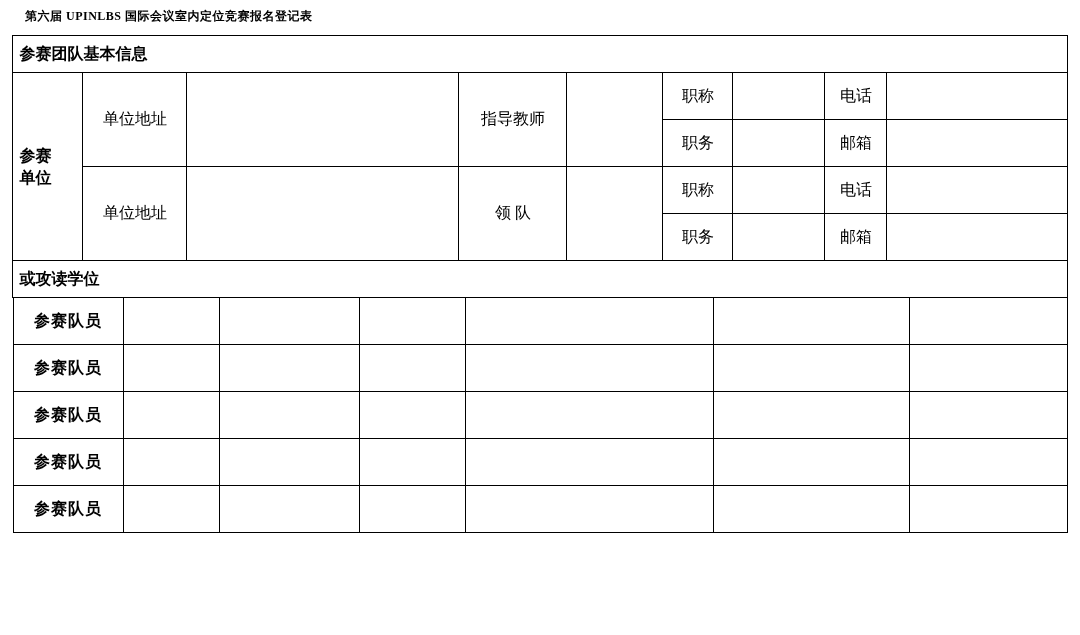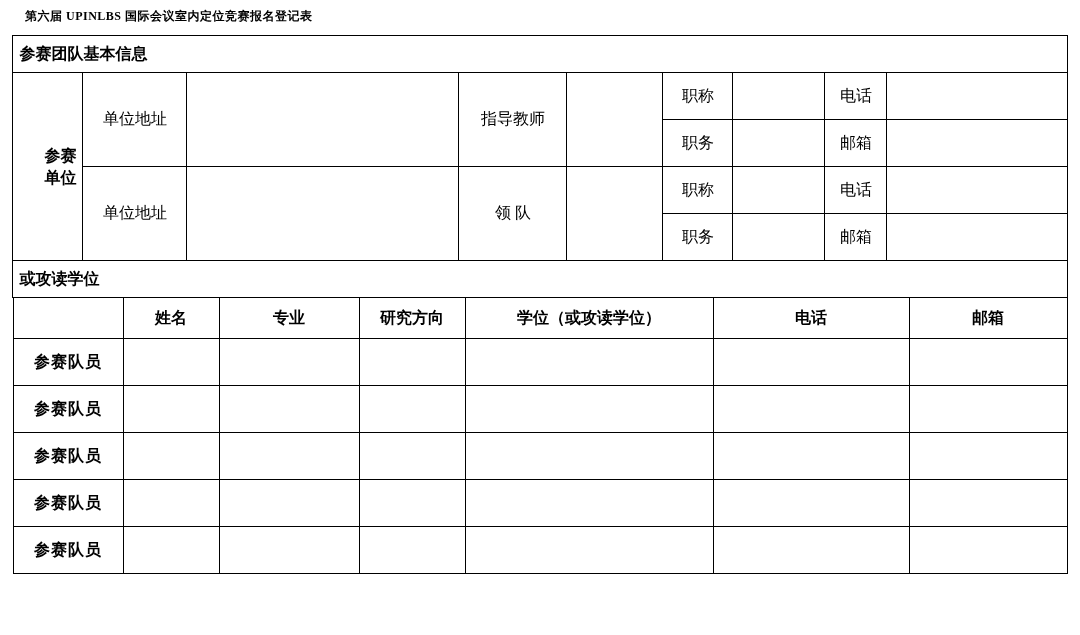--- a/index.html
+++ b/index.html
@@ -45,21 +45,21 @@
   .band {
     text-align: left;
     font-weight: bold;
     font-size: 17px;
     height: 36px !important;
   }
   .lbl-c {
     text-align: center;
   }
   .vert-label {
-    text-align: right;
+    text-align: left;
     font-weight: bold;
     font-size: 16px;
     line-height: 1.35;
   }
   .hdr {
     text-align: center;
     font-weight: bold;
     font-size: 16px;
     height: 40px !important;
   }
@@ -154,29 +154,20 @@
     <colgroup>
       <col style="width:110px">
       <col style="width:96px">
       <col style="width:140px">
       <col style="width:106px">
       <col style="width:248px">
       <col style="width:196px">
       <col style="width:158px">
     </colgroup>
     <tbody>
-      <tr>
-        <td class="hdr blank"></td>
-        <td class="hdr">姓名</td>
-        <td class="hdr">专业</td>
-        <td class="hdr">研究方向</td>
-        <td class="hdr">学位（或攻读学位）</td>
-        <td class="hdr">电话</td>
-        <td class="hdr">邮箱</td>
-      </tr>
 
       <tr>
         <td class="rowlabel">参赛队员</td>
         <td class="blank"></td>
         <td class="blank"></td>
         <td class="blank"></td>
         <td class="blank"></td>
         <td class="blank"></td>
         <td class="blank"></td>
       </tr>

